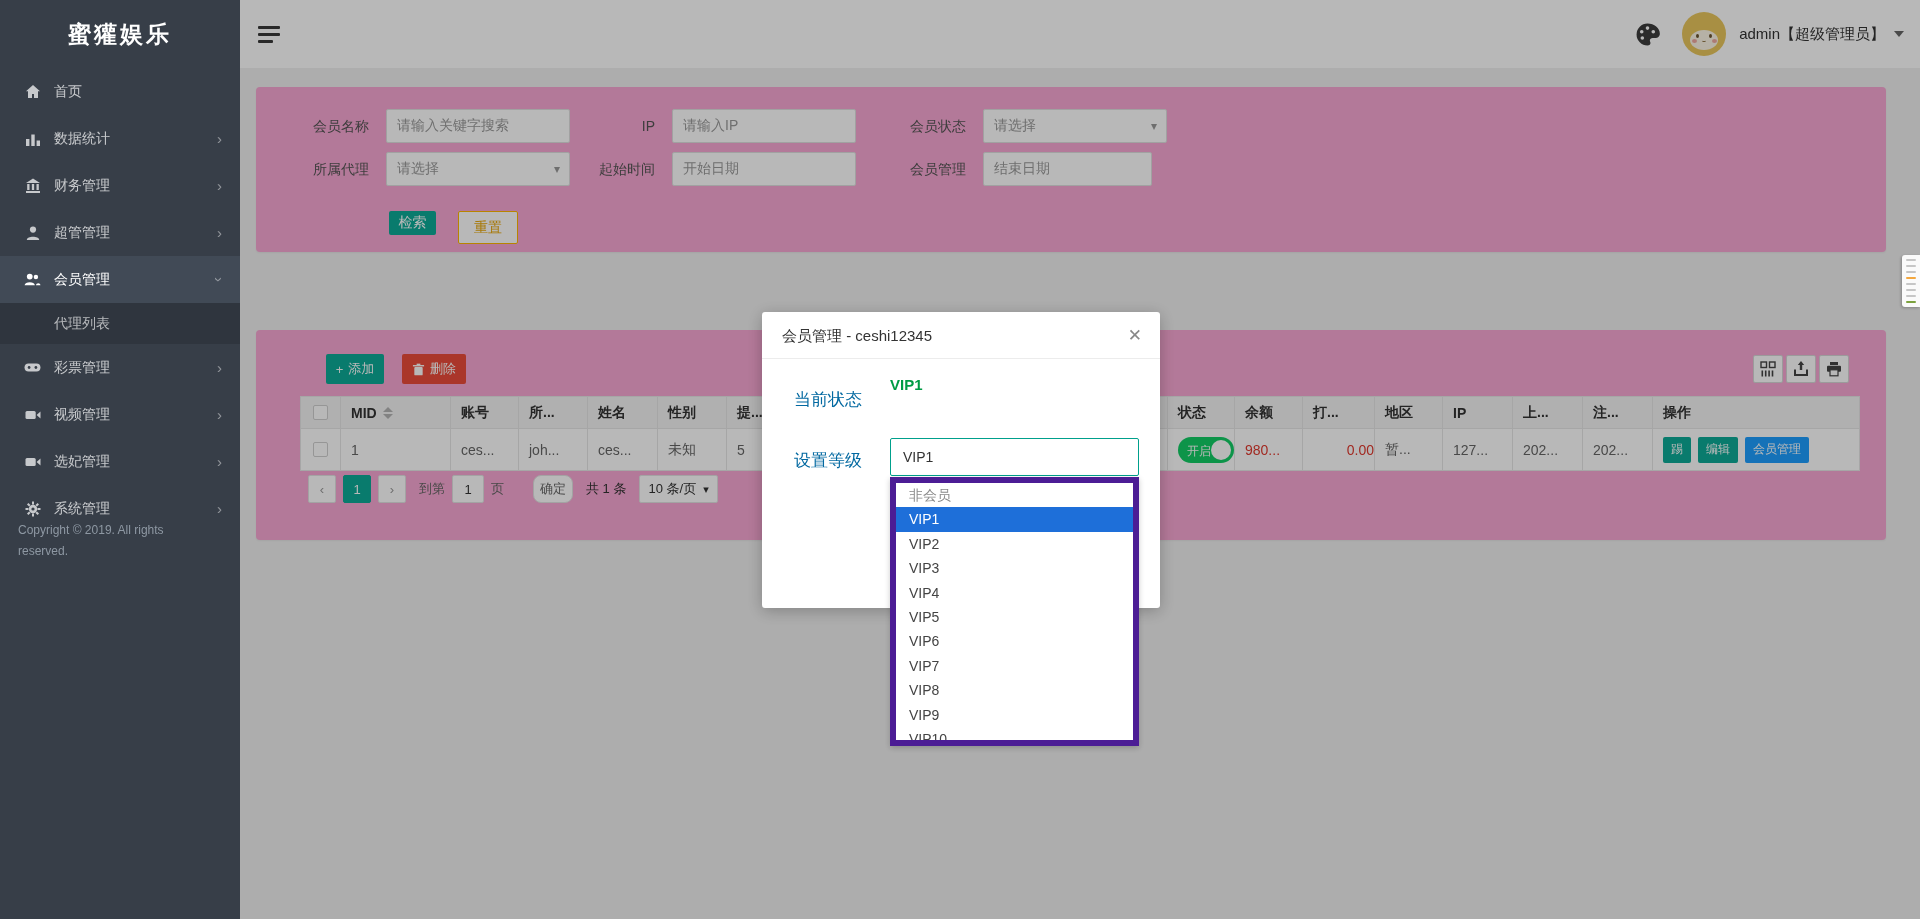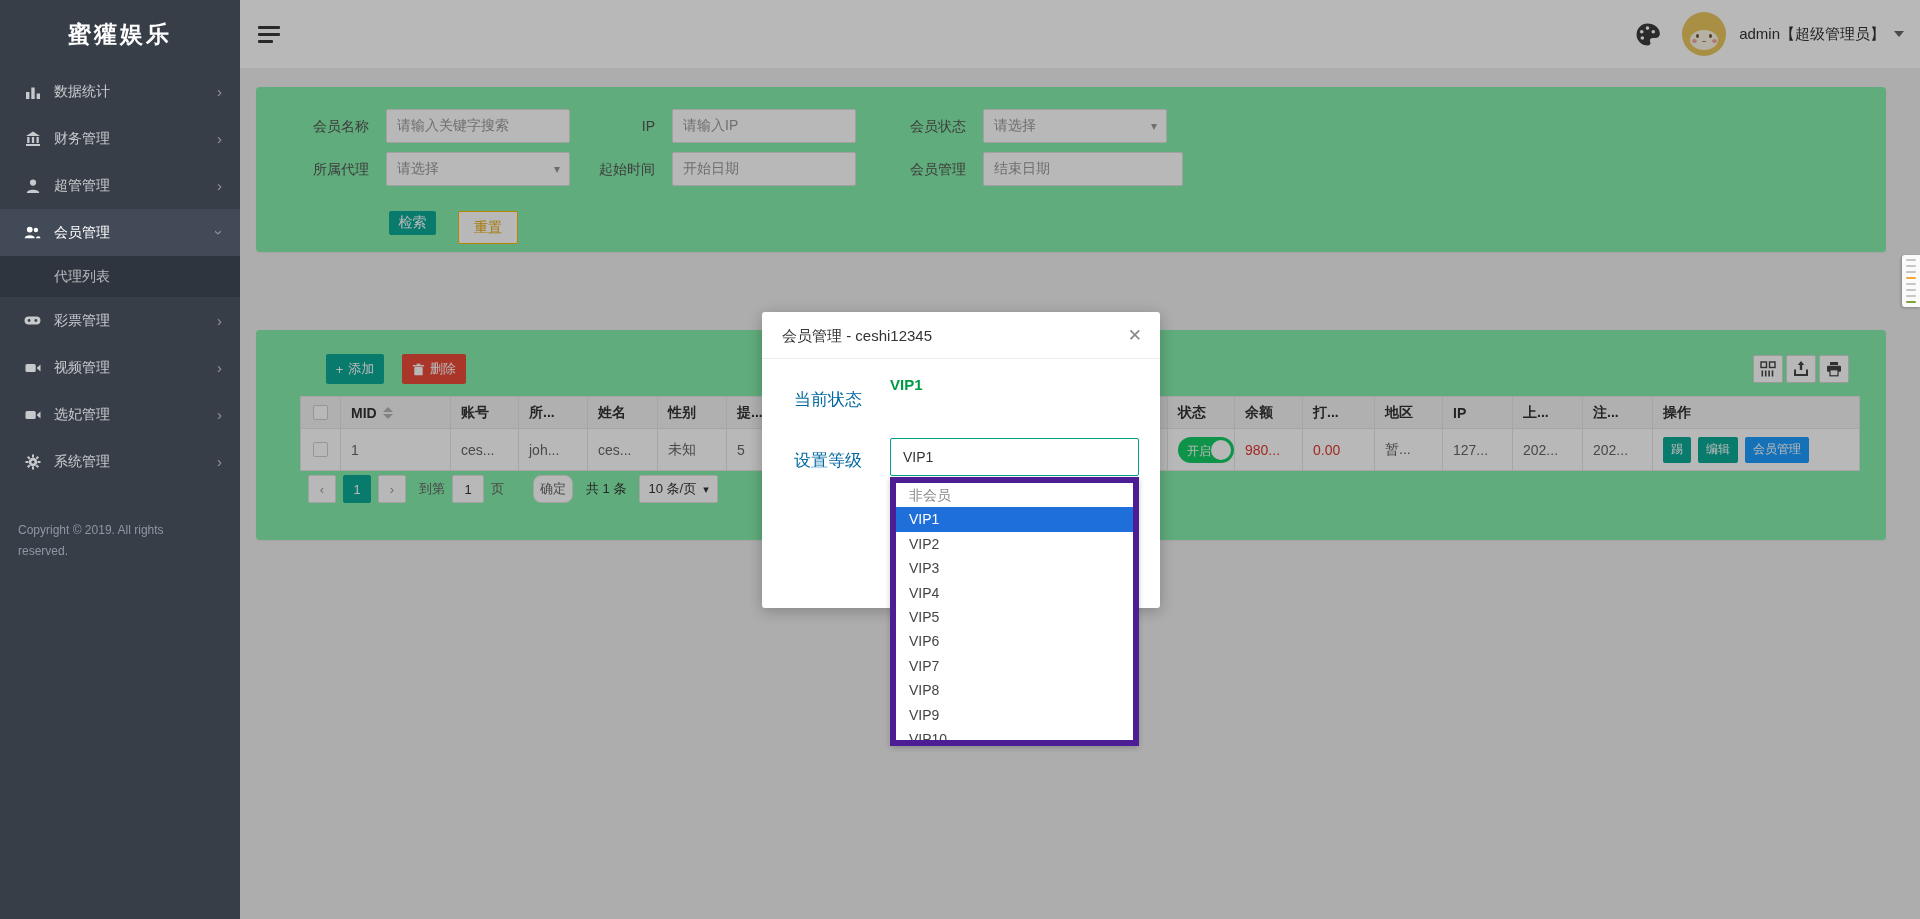--- a/index.html
+++ b/index.html
@@ -42,21 +42,21 @@
   .avatar .blush { position:absolute; width:5px; height:4px; background:#f0a9a0; border-radius:50%; top:27px; }
   .avatar .blush.l { left:10px; } .avatar .blush.r { left:30px; }
   .avatar .nose { position:absolute; left:20px; top:27px; width:4px; height:3px;
     border-bottom:1.5px solid #8a6f3f; border-radius:50%; }
   .user-name { margin-left:13px; font-size:15px; color:#333; cursor:pointer; }
   .user-caret { margin-left:9px; width:0; height:0; border-left:5px solid transparent;
     border-right:5px solid transparent; border-top:6px solid #666; cursor:pointer; }
 
   
   .content { position:absolute; left:240px; top:68px; right:0; bottom:0; background:#f0f0f0; }
-  .card { position:absolute; background:#86efac; border-radius:4px; box-shadow:0 1px 2px rgba(0,0,0,.05); }
+  .card { position:absolute; background:#f9a8d4; border-radius:4px; box-shadow:0 1px 2px rgba(0,0,0,.05); }
   .card1 { left:16px; top:19px; width:1630px; height:165px; }
   .card2 { left:16px; top:262px; width:1630px; height:210px; }
 
   .f-label { position:absolute; width:90px; text-align:right; font-size:14px; color:#555; }
   .f-input { position:absolute; height:34px; border:1px solid #e0e0e0; border-radius:2px;
     background:#fff; padding:0 10px; display:flex; align-items:center; font-size:14px;
     color:#9a9a9a; cursor:text; }
   .f-select { cursor:pointer; }
   .f-select .sel-caret { position:absolute; right:9px; color:#999; font-size:12px; }
   .btn { display:flex; align-items:center; justify-content:center; border-radius:2px;
@@ -147,20 +147,28 @@
 </style>
 </head>
 <body>
 
 <div class="sidebar">
   <div class="logo">蜜獾娱乐</div>
   <div id="menu">
       <div class="menu-item">
         <span class="mi-icon">
           <svg viewBox="0 0 16 16" width="16" height="16" fill="currentColor">
+            <path d="M8 1 1 7.2h2V14h4v-4h2v4h4V7.2h2z"></path>
+          </svg>
+        </span>
+        <span class="mi-label">首页</span>
+      </div>
+      <div class="menu-item">
+        <span class="mi-icon">
+          <svg viewBox="0 0 16 16" width="16" height="16" fill="currentColor">
             <rect x="1" y="8" width="3.4" height="7"></rect>
             <rect x="6.3" y="3.5" width="3.4" height="11.5"></rect>
             <rect x="11.6" y="9.5" width="3.4" height="5.5"></rect>
           </svg>
         </span>
         <span class="mi-label">数据统计</span>
         <span class="chev ">›</span>
       </div>
       <div class="menu-item">
         <span class="mi-icon">
@@ -301,21 +309,21 @@
     </div>
 
     <div class="f-label" style="left:23px; top:74px;">所属代理</div>
     <div class="f-input f-select" style="left:130px; top:65px; width:184px;">
       <span>请选择</span>
       <span class="sel-caret">▾</span>
     </div>
     <div class="f-label" style="left:309px; top:74px;">起始时间</div>
     <div class="f-input" style="left:416px; top:65px; width:184px;">开始日期</div>
     <div class="f-label" style="left:620px; top:74px;">会员管理</div>
-    <div class="f-input" style="left:727px; top:65px; width:200px;">结束日期</div>
+    <div class="f-input" style="left:727px; top:65px; width:169px;">结束日期</div>
 
     <div class="btn btn-search">检索</div>
     <div class="btn btn-reset">重置</div>
   </div>
 
   <div class="card card2">
     <div class="btn btn-add">
       <span>+</span>
       <span>添加</span>
     </div>
@@ -436,21 +444,21 @@
           </div>
           <div class="td" style="width: 67px;">
             <span class="toggle">
               <span class="t-label">开启</span>
               <span class="knob"></span>
             </span>
           </div>
           <div class="td" style="width: 68px;">
             <span class="red">980...</span>
           </div>
-          <div class="td" style="width: 72px;">
+          <div class="td" style="width: 72px; justify-content: flex-end;">
             <span class="red">0.00</span>
           </div>
           <div class="td" style="width: 68px;">
             <span class="">暂...</span>
           </div>
           <div class="td" style="width: 70px;">
             <span class="">127...</span>
           </div>
           <div class="td" style="width: 70px;">
             <span class="">202...</span>

